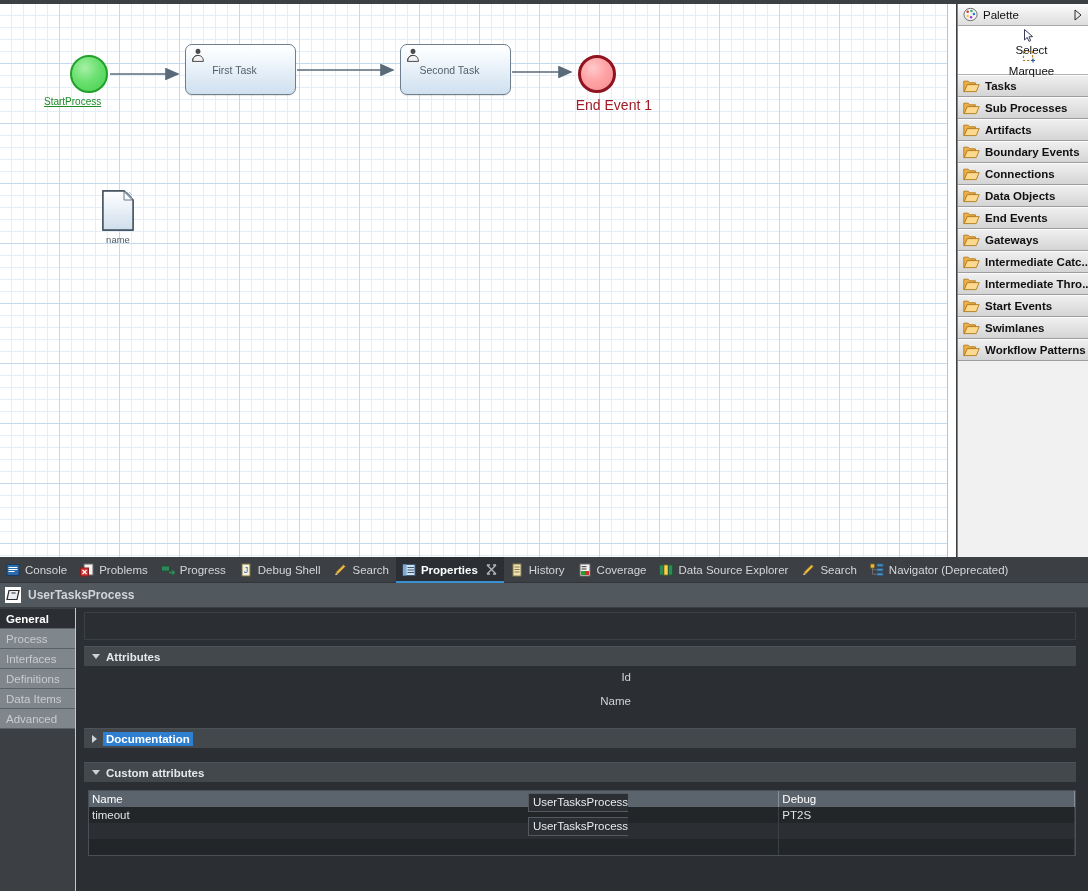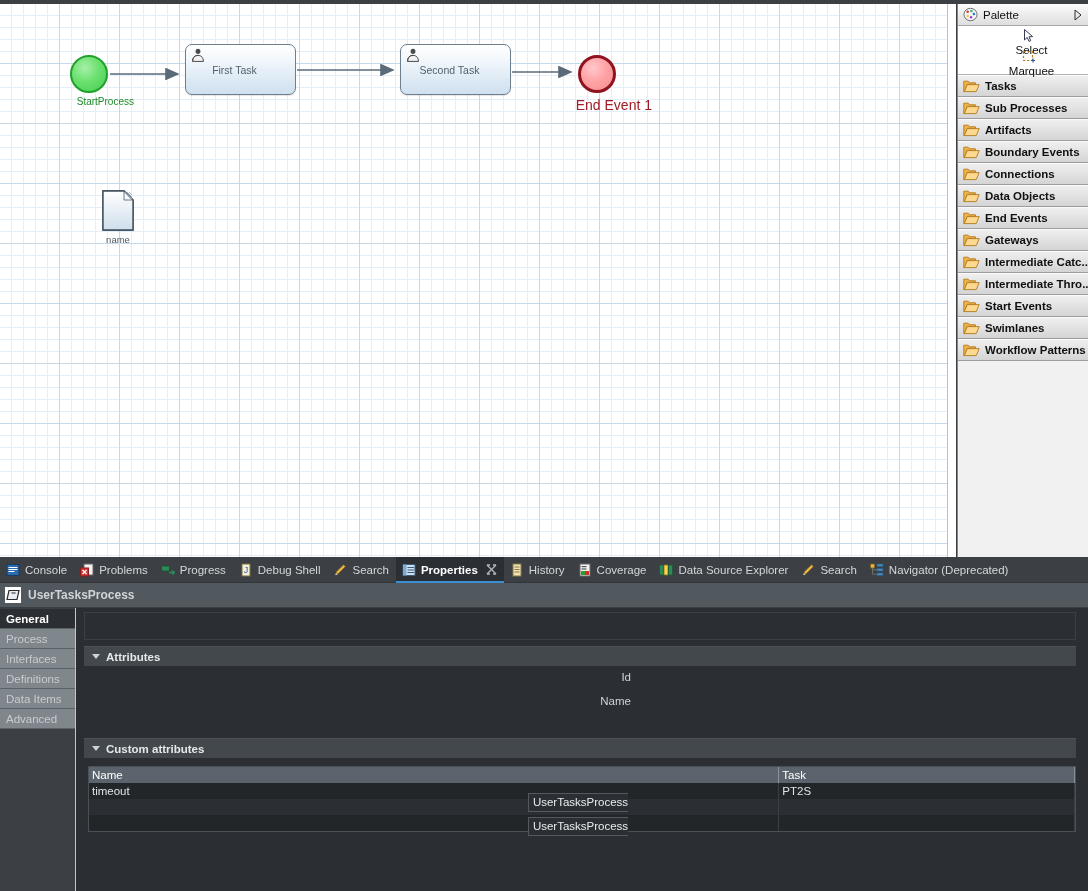--- a/index.html
+++ b/index.html
@@ -38,22 +38,22 @@
   
   .node { position: absolute; }
 
   .start-ev {
     width: 38px; height: 38px; border-radius: 50%;
     border: 2px solid #21a02b;
     background: radial-gradient(circle at 38% 32%, #a7f0a8 0%, #6be06f 45%, #45cf50 100%);
   }
   .start-label {
     position: absolute; left: -26px; top: 41px; width: 90px;
-    text-align: right; font-size: 10px; color: #1f8a28;
-    font-family: "Liberation Sans", sans-serif; white-space: nowrap;
+    text-align: left; font-size: 10px; color: #1f8a28;
+    font-family: "Liberation Sans", sans-serif; white-space: nowrap; text-decoration: underline;
   }
 
   .end-ev {
     width: 38px; height: 38px; border-radius: 50%;
     border: 3px solid #8f1420;
     background: radial-gradient(circle at 38% 32%, #ffc9cb 0%, #ffa3a6 45%, #f58d90 100%);
   }
   .end-label {
     position: absolute; left: -36px; top: 42px; width: 110px;
     text-align: right; font-size: 14px; color: #a01c26;
@@ -562,36 +562,40 @@
           <div class="field-row">
             <div class="field-label">Id</div>
             <div class="field-input">UserTasksProcess</div>
           </div>
           <div class="field-row">
             <div class="field-label">Name</div>
             <div class="field-input">UserTasksProcess</div>
           </div>
         </div>
 
+        <div class="doc-sect">
+          <span class="tri right"></span>
+          <span class="doc-label">Documentation</span>
+        </div>
 
         <div class="sect" style="margin-top:14px;">
           <span class="tri down"></span>
           <span>Custom attributes</span>
         </div>
 
         <div class="tbl-wrap">
           <table class="tbl">
             <colgroup>
                 <col style="width:70%">
                 <col style="width:30%">
               </colgroup>
             <thead>
               <tr>
                 <th>Name</th>
-                <th>Task</th>
+                <th>Debug</th>
               </tr>
             </thead>
             <tbody>
               <tr>
                 <td>timeout</td>
                 <td>PT2S</td>
               </tr>
               <tr class="empty">
                   <td>&nbsp;</td>
                   <td>&nbsp;</td>

